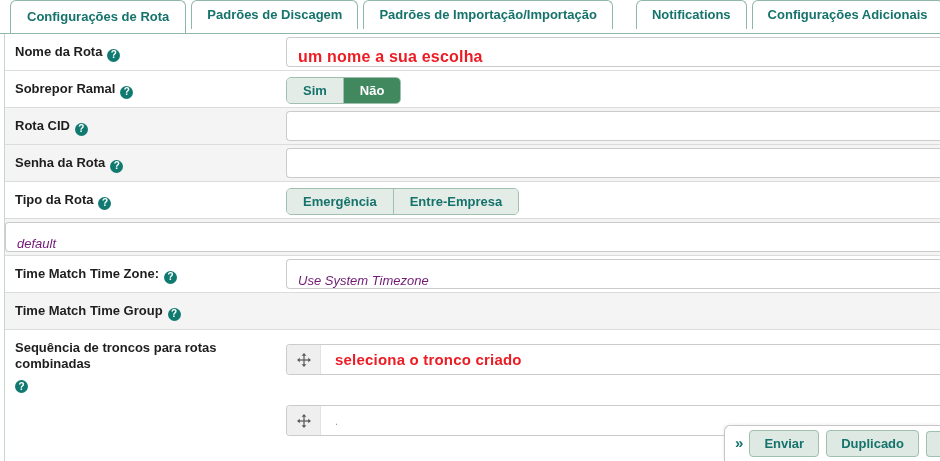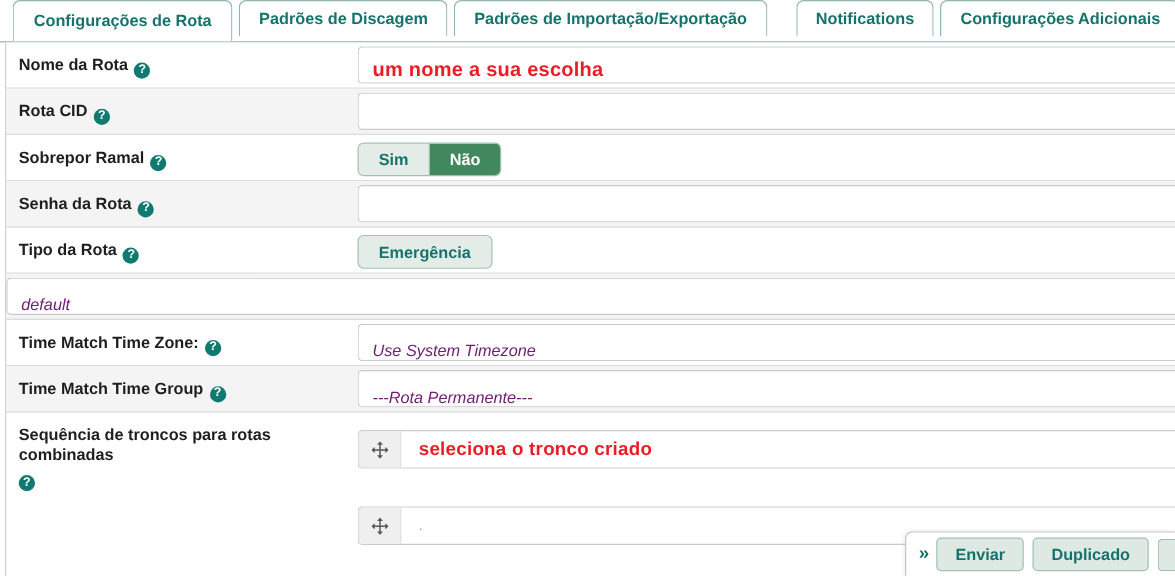--- a/index.html
+++ b/index.html
@@ -77,87 +77,85 @@
           margin-right:7px; cursor:pointer; white-space:nowrap; }
   .abtn.cut { width:14px; padding:5px 0; margin-right:0; border-right:none;
               border-radius:4px 0 0 4px; height:26px; }
 </style>
 </head>
 <body>
 
 <div class="tabbar">
   <div class="tab active">Configurações de Rota</div>
   <div class="tab">Padrões de Discagem</div>
-  <div class="tab">Padrões de Importação/Exportação</div>
+  <div class="tab">Padrões de Importação/Importação</div>
   <div class="tab gap-left">Notifications</div>
   <div class="tab">Configurações Adicionais</div>
 </div>
 
 <div class="panel">
 
   <div class="row">
     <div class="lbl"><span>Nome da Rota</span><span class="qicon"></span></div>
     <div class="val">
       <div class="tinput">
         <span class="annotation">um nome a sua escolha</span>
       </div>
     </div>
   </div>
 
-  <div class="row alt">
-    <div class="lbl"><span>Rota CID</span><span class="qicon"></span></div>
-    <div class="val">
-      <div class="tinput"></div>
-    </div>
-  </div>
-
   <div class="row">
     <div class="lbl"><span>Sobrepor Ramal</span><span class="qicon"></span></div>
     <div class="val">
       <div class="btn-group">
         <div class="gbtn">Sim</div>
         <div class="gbtn sel">Não</div>
       </div>
     </div>
   </div>
 
   <div class="row alt">
+    <div class="lbl"><span>Rota CID</span><span class="qicon"></span></div>
+    <div class="val">
+      <div class="tinput"></div>
+    </div>
+  </div>
+
+  <div class="row alt">
     <div class="lbl"><span>Senha da Rota</span><span class="qicon"></span></div>
     <div class="val">
       <div class="tinput"></div>
     </div>
   </div>
 
   <div class="row">
     <div class="lbl"><span>Tipo da Rota</span><span class="qicon"></span></div>
     <div class="val">
       <div class="btn-group">
         <div class="gbtn">Emergência</div>
+        <div class="gbtn">Entre-Empresa</div>
       </div>
     </div>
   </div>
 
   <div class="row alt">
     <div class="val">
       <div class="tinput tselect">default</div>
     </div>
   </div>
 
   <div class="row">
     <div class="lbl"><span>Time Match Time Zone:</span><span class="qicon"></span></div>
     <div class="val">
       <div class="tinput tselect">Use System Timezone</div>
     </div>
   </div>
 
   <div class="row alt">
     <div class="lbl"><span>Time Match Time Group</span><span class="qicon"></span></div>
-    <div class="val">
-      <div class="tinput tselect">---Rota Permanente---</div>
-    </div>
   </div>
 
   <div class="row tall">
     <div class="lbl">
       <span style="display:block; width:225px;">Sequência de troncos para rotas combinadas</span>
       <span class="qicon block" style="display:inline-flex;"></span>
     </div>
     <div class="val trunks">
 
       <div class="trunk">

